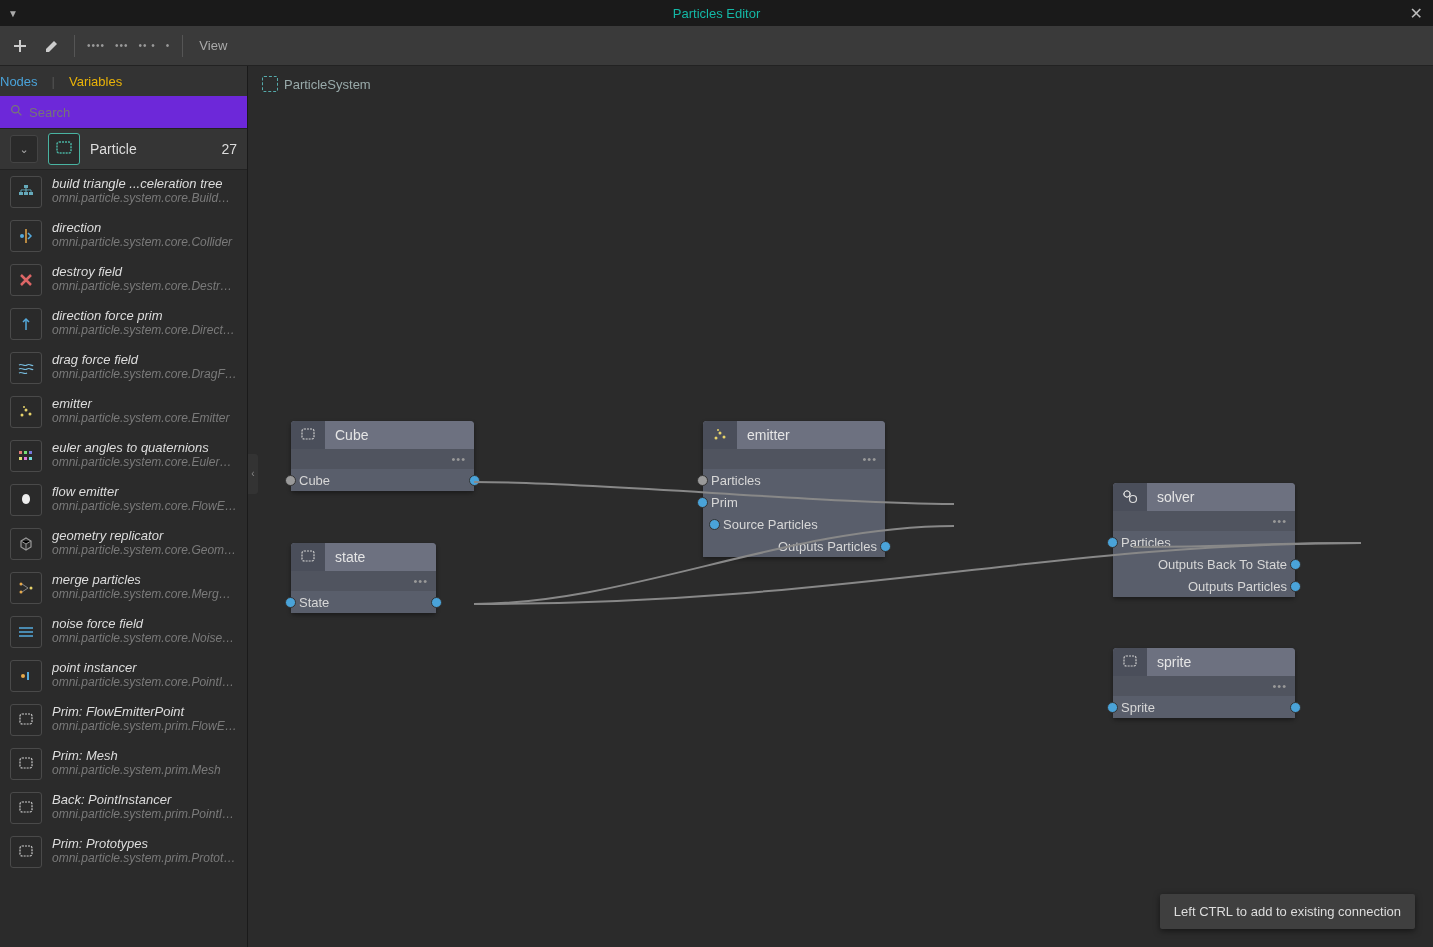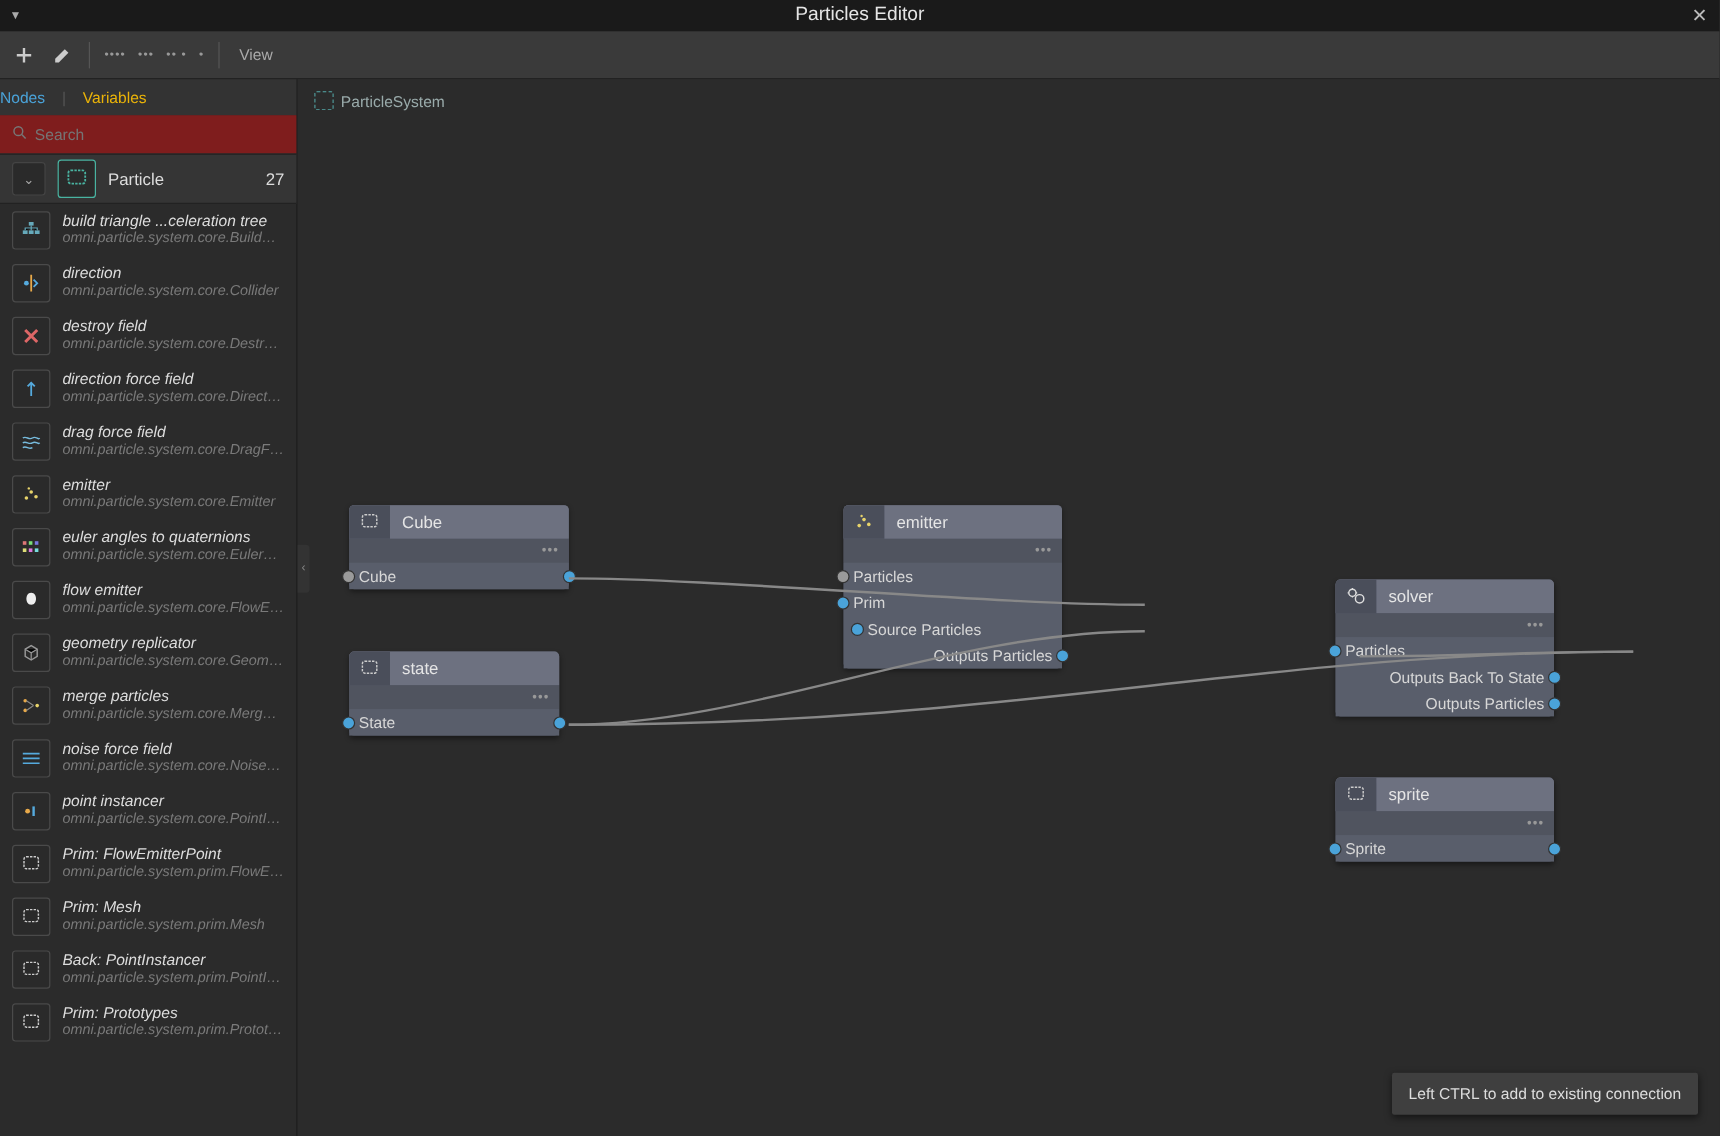--- a/index.html
+++ b/index.html
@@ -17,21 +17,21 @@
 
 .titlebar {
   height: 26px;
   background: #1a1a1a;
   display: flex;
   align-items: center;
   padding: 0 8px;
   position: relative;
 }
 .titlebar .arrow { color: #aaa; font-size: 10px; margin-right: 8px; cursor: pointer;}
-.titlebar .title { position: absolute; left: 50%; transform: translateX(-50%); color: #e5e5e5; font-size: 16px;}
+.titlebar .title { position: absolute; left: 50%; transform: translateX(-50%); color: #14b8a6; font-size: 13px;}
 .titlebar .close { position: absolute; right: 10px; color: #bbb; font-size: 16px; cursor: pointer;}
 
 
 .toolbar {
   height: 40px;
   background: #3a3a3a;
   display: flex;
   align-items: center;
   padding: 0 10px;
   gap: 12px;
@@ -46,21 +46,21 @@
 
 .main { flex: 1; display: flex; overflow: hidden; }
 
 
 .sidebar { width: 248px; background: #2b2b2b; display: flex; flex-direction: column; border-right: 1px solid #1a1a1a;}
 .sidebar-tabs { height: 30px; display: flex; align-items: center; gap: 14px; background: #333;}
 .tab { color: #eab308; cursor: pointer; font-size: 13px;}
 .tab.active { color: #4aa3d9; }
 .tab-divider { color: #555; }
 
-.search-row { height: 32px; background: #7f1d1d; display: flex; align-items: center; padding: 0 10px; gap: 6px;}
+.search-row { height: 32px; background: #6d28d9; display: flex; align-items: center; padding: 0 10px; gap: 6px;}
 .search-row input {
   background: transparent; border: none; color: #aaa; font-size: 13px; flex: 1; outline: none;
 }
 .search-row .search-icon { color: #666; font-size: 13px;}
 
 .category-header {
   height: 42px; display: flex; align-items: center; padding: 0 10px; gap: 10px;
   background: #353535; border-bottom: 1px solid #222; border-top: 1px solid #222;
 }
 .chevron-box {
@@ -248,21 +248,21 @@
             </div>
           </div>
           <div class="node-item">
             <span class="item-icon">
               <svg width="18" height="18" viewBox="0 0 18 18">
                 <line x1="9" y1="15" x2="9" y2="4" stroke="#5ad" stroke-width="1.5"></line>
                 <path d="M6 7l3-3 3 3" stroke="#5ad" stroke-width="1.5" fill="none"></path>
               </svg>
             </span>
             <div class="item-text">
-              <div class="item-name">direction force field</div>
+              <div class="item-name">direction force prim</div>
               <div class="item-path">omni.particle.system.core.DirectionForceField</div>
             </div>
           </div>
           <div class="node-item">
             <span class="item-icon">
               <svg width="18" height="18" viewBox="0 0 18 18">
                 <path d="M2 6c3-2 5 2 8 0s5 2 6 0M2 10c3-2 5 2 8 0s5 2 6 0M2 14c3-2 5 2 8 0" stroke="#7bd" stroke-width="1.2" fill="none"></path>
               </svg>
             </span>
             <div class="item-text">
@@ -440,21 +440,21 @@
             </div>
           <div class="node-body">
             <div class="port-row input" style="position:relative;">
               <span class="port-dot left"></span>
               <span class="port-label">Cube</span>
               <span class="port-dot right connected"></span>
             </div>
           </div>
         </div>
 
-        <div class="node" style="left:43px; top:477px; width:175px;">
+        <div class="node" style="left:43px; top:477px; width:145px;">
           <div class="node-header">
             <span class="hdr-icon">
               <svg width="18" height="18" viewBox="0 0 18 18">
                   <rect x="3" y="3" width="12" height="10" rx="2" stroke="#ccc" stroke-width="1.2" fill="none" stroke-dasharray="2 1"></rect>
                 </svg>
             </span>
             <span class="hdr-title">state</span>
           </div>
           <div class="node-sub">
               <span class="dots3">•••</span>

